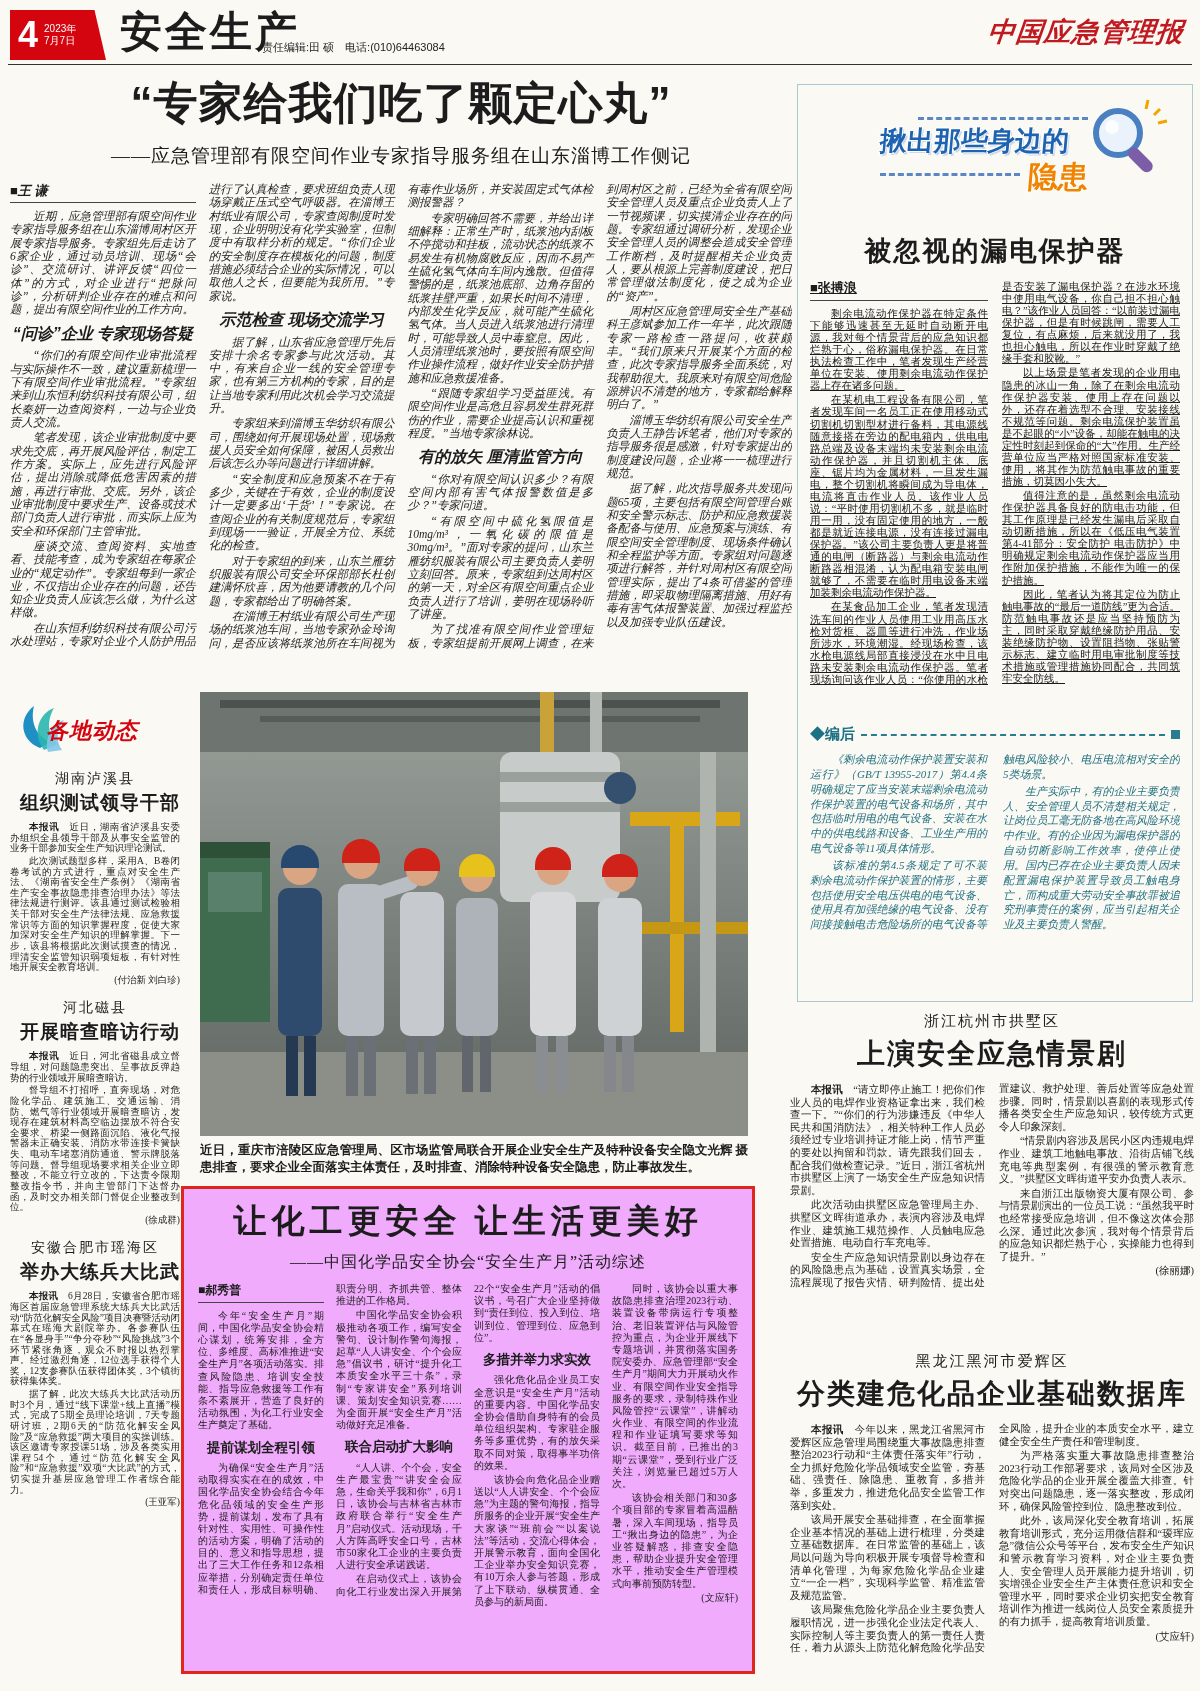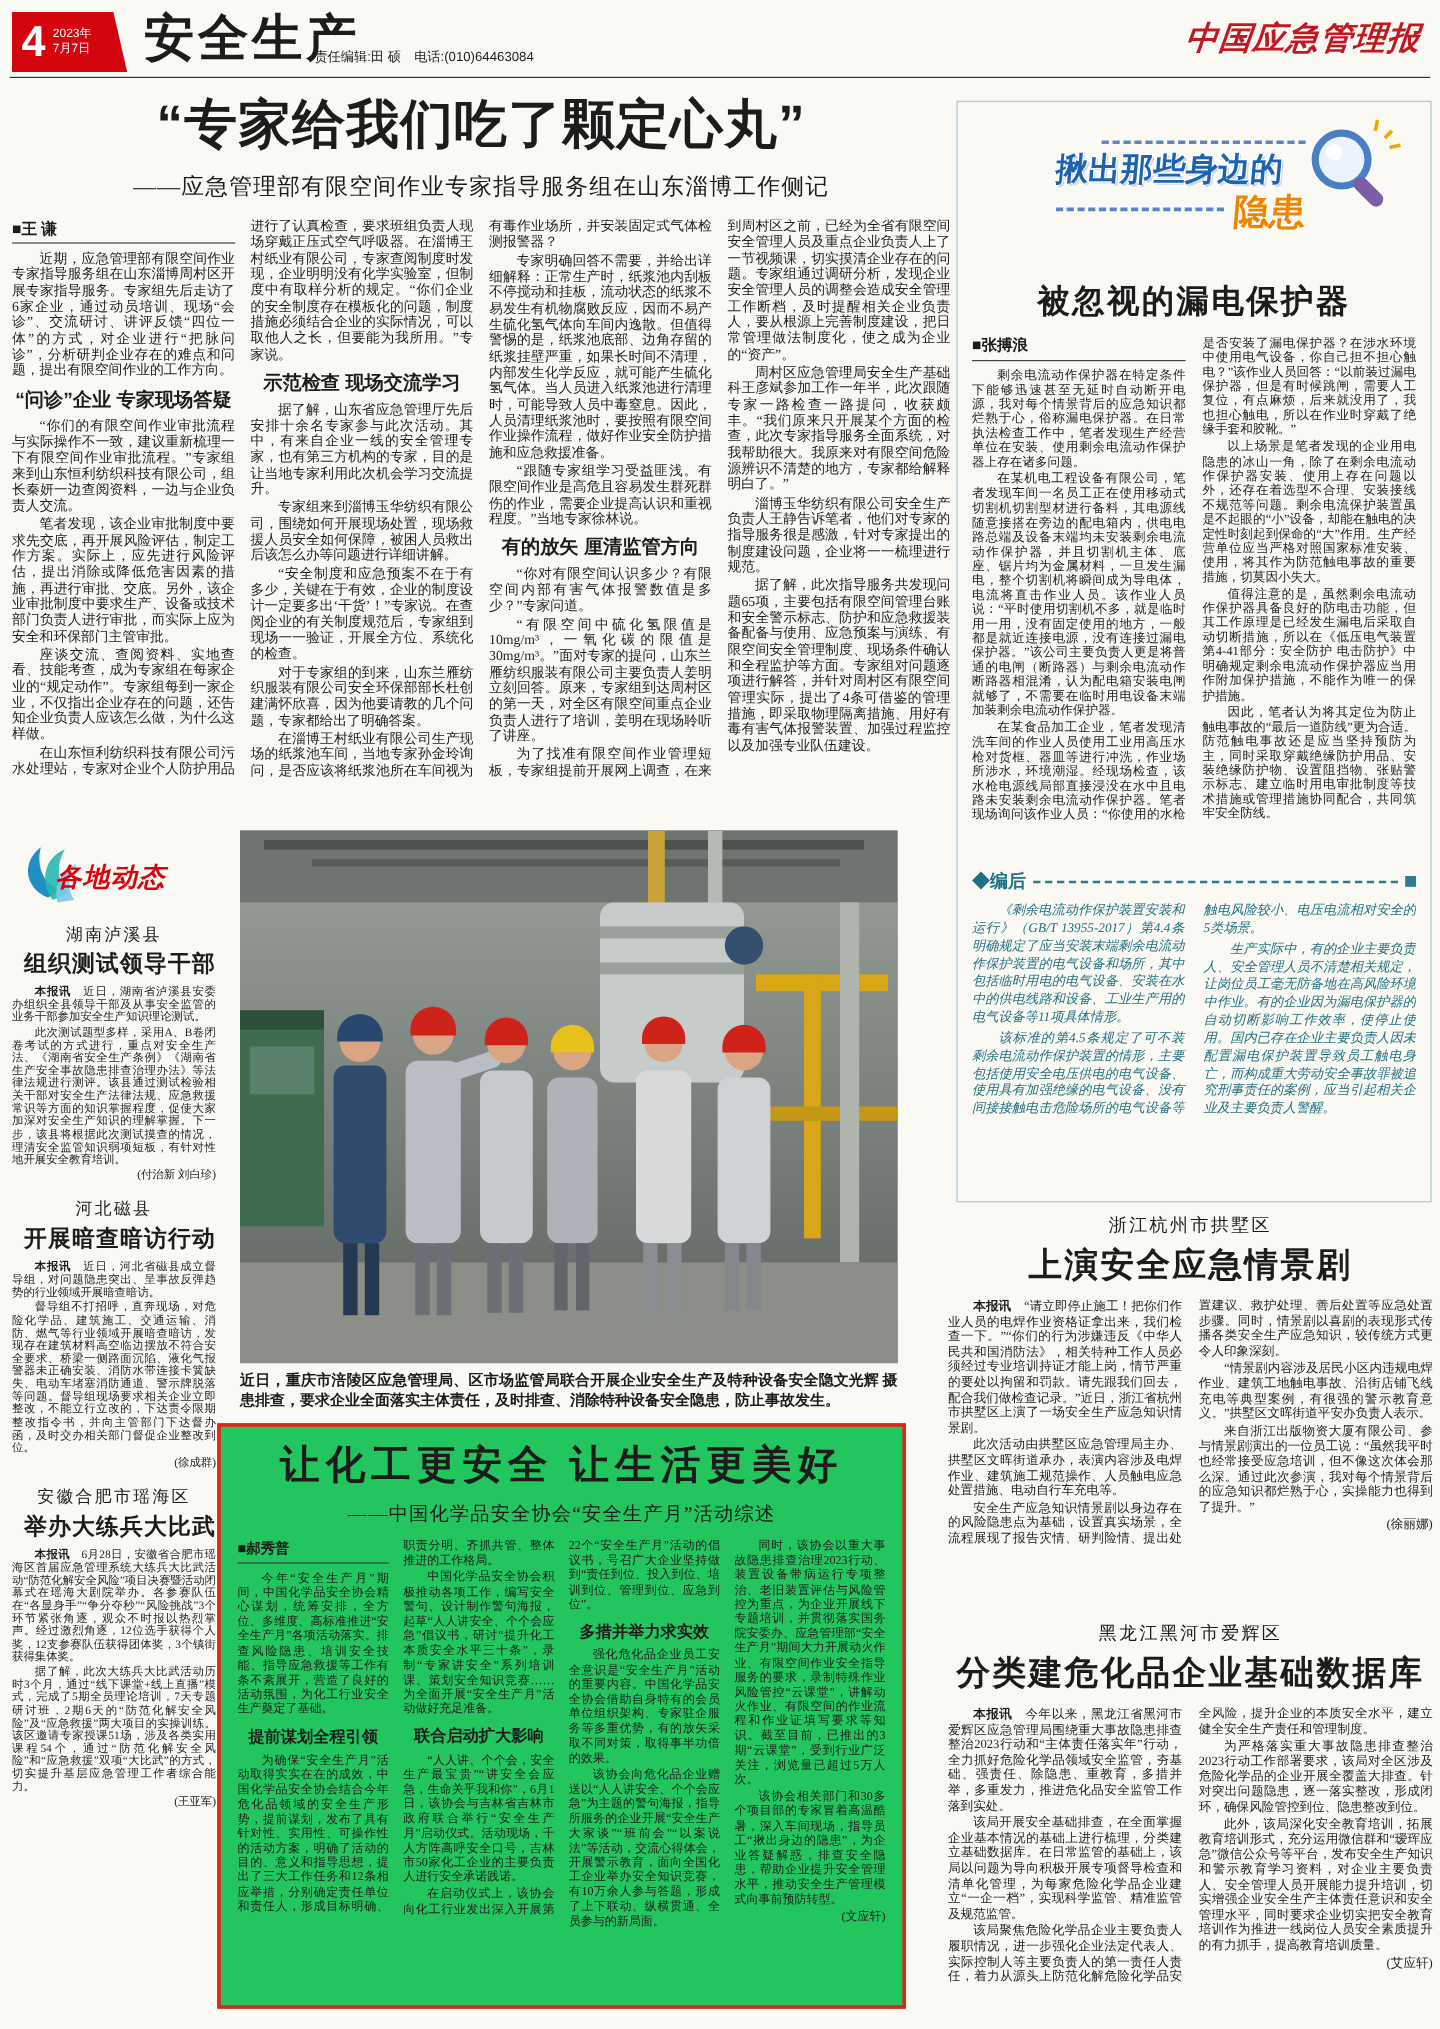--- a/index.html
+++ b/index.html
@@ -24,21 +24,21 @@
            margin:8px 0 6px 0;text-indent:0;}
   .kicker{text-align:center;font-size:15px;letter-spacing:2px;}
   .credit{text-align:right;}
   .lead{font-family:"Liberation Sans",sans-serif;}
   
   .main-art{position:absolute;left:10px;top:74px;width:782px;}
   .main-headline{font-size:44px;font-weight:900;text-align:center;letter-spacing:1px;
                  font-family:"Liberation Sans","DejaVu Sans",sans-serif;}
   .main-subtitle{font-size:19px;text-align:center;margin-top:10px;letter-spacing:1px;}
   .main-body{margin-top:14px;height:495px;overflow:hidden;column-count:4;column-gap:13px;
-             font-size:11.5px;line-height:1.16;}
+             font-size:11.5px;line-height:1.16;font-style:italic;}
   .main-body .subhead{font-size:16px;}
   
   .photo{position:absolute;left:200px;top:692px;width:548px;height:444px;background:#6b6f68;overflow:hidden;}
   .caption{position:absolute;left:200px;top:1142px;width:548px;font-size:12.5px;font-weight:bold;
            text-align:justify;line-height:1.35;}
   .caption .photo-credit{float:right;font-weight:bold;}
   
   .sidebar{position:absolute;left:10px;top:700px;width:170px;}
   .local-logo{position:relative;height:62px;margin-bottom:8px;}
   .local-logo-text{position:absolute;left:36px;top:16px;color:#d5050f;font-size:22px;font-weight:900;
@@ -55,39 +55,39 @@
   .badge-line1{position:absolute;left:70px;top:28px;font-size:27px;font-weight:900;color:#1e63b0;
                font-family:"Liberation Sans",sans-serif;transform:skewX(-5deg);
                text-shadow:-1px -1px 0 #fff,1px -1px 0 #fff,-1px 1px 0 #fff,2px 2px 0 #cdd9ea;}
   .badge-dash-top{position:absolute;left:108px;top:22px;width:170px;border-top:3px dashed #5b87c5;}
   .badge-dash-bot{position:absolute;left:70px;top:78px;width:140px;border-top:3px dashed #5b87c5;}
   .badge-line2{position:absolute;left:218px;top:62px;font-size:30px;font-weight:900;color:#f08300;
                font-family:"Liberation Sans",sans-serif;transform:skewX(-5deg);
                text-shadow:1px 1px 0 #fff;}
   .badge svg{position:absolute;right:10px;top:4px;}
   .dbox-title{text-align:center;font-size:27px;font-weight:900;letter-spacing:2px;margin:10px 0 12px 0;}
-  .dbox-body{height:432px;overflow:hidden;column-count:2;column-gap:14px;font-size:10.5px;line-height:1.15;}
+  .dbox-body{height:432px;overflow:hidden;column-count:2;column-gap:14px;font-size:10.5px;line-height:1.15;text-decoration:underline;}
   .note{margin-top:12px;}
   .note-head{display:flex;align-items:center;margin-bottom:8px;}
   .note-label{color:#1d7184;font-weight:bold;font-size:15px;font-family:"Liberation Sans",sans-serif;white-space:nowrap;}
   .note-dashline{flex:1;border-top:2px dashed #2a7d8f;margin:0 6px;}
   .note-sq{width:9px;height:9px;background:#2a7d8f;}
   .note-cols{column-count:2;column-gap:16px;height:198px;overflow:hidden;color:#20707f;
              font-style:italic;font-size:11px;line-height:1.35;}
   
   .r-art{position:absolute;left:790px;width:404px;}
   .r-art-a{top:1012px;}
   .r-art-b{top:1352px;}
   .r-title{text-align:center;font-size:28px;font-weight:900;letter-spacing:2px;margin:4px 0 10px 0;}
   .r-body{column-count:2;column-gap:14px;overflow:hidden;font-size:10.5px;line-height:1.2;}
   .r-art-a .r-body{height:242px;}
   .r-art-b .r-body{height:292px;}
   
   .chem{position:absolute;left:181px;top:1186px;width:574px;height:488px;border:3px solid #e0261c;
-        box-sizing:border-box;padding:10px 14px;background:#22c55e;}
+        box-sizing:border-box;padding:10px 14px;background:#f0abfc;}
   .chem-headline{text-align:center;font-size:33px;font-weight:900;letter-spacing:5px;}
   .chem-subtitle{text-align:center;font-size:16px;margin-top:8px;letter-spacing:1px;}
   .chem-body{margin-top:10px;height:368px;overflow:hidden;column-count:4;column-gap:12px;
              font-size:10px;line-height:1.22;}
   .chem-body .subhead{font-size:13.5px;}
   .chem-body .byline{font-size:12px;}
 </style>
 </head>
 <body>
 

